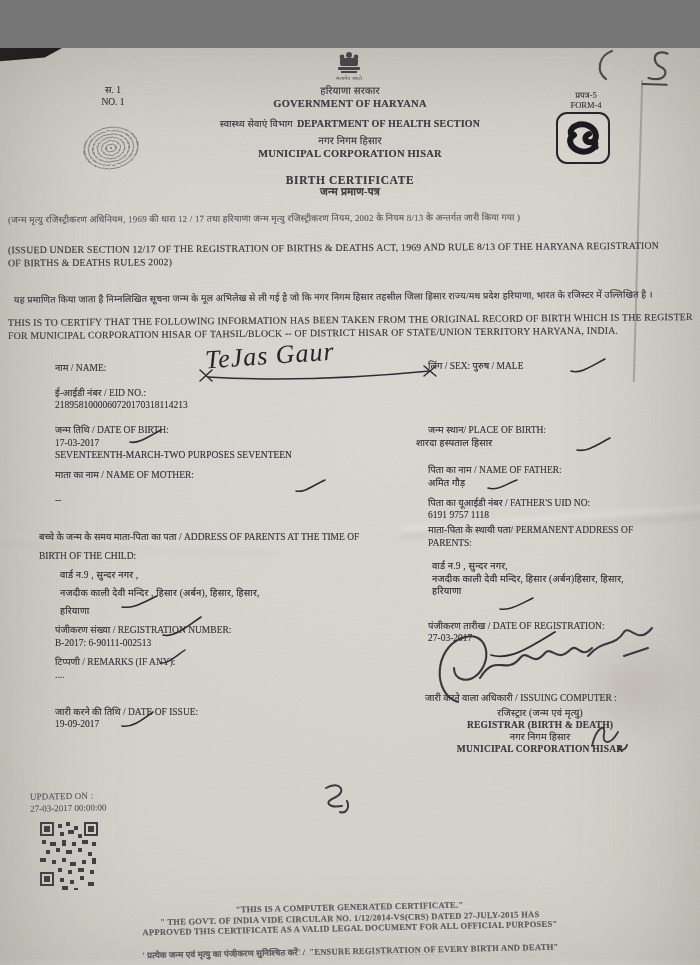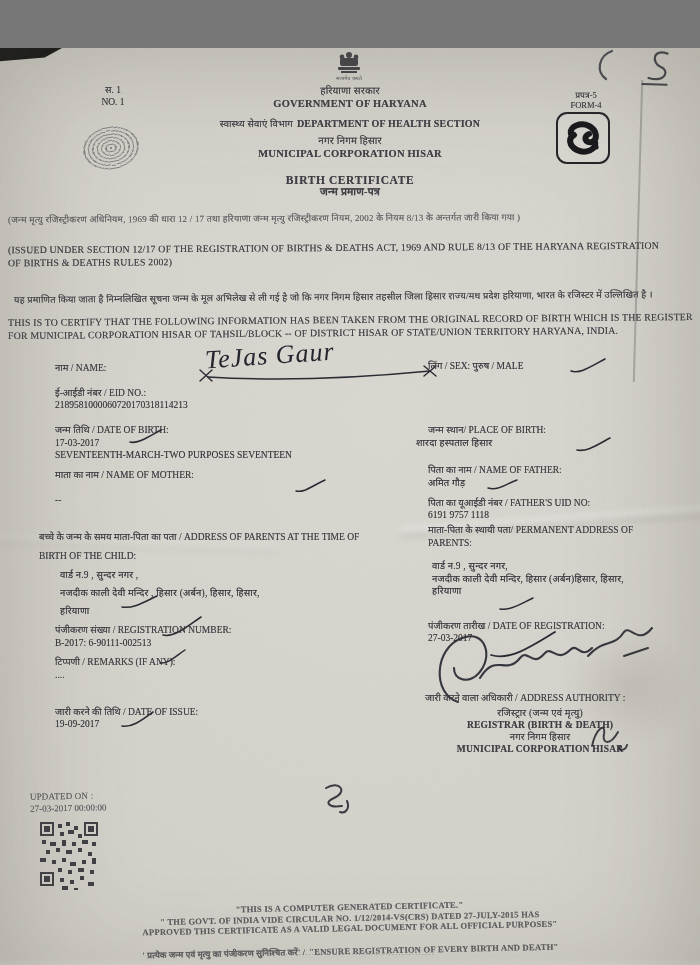--- a/index.html
+++ b/index.html
@@ -194,21 +194,21 @@
       <path d="M196 36 L220 28"></path>
     </g>
   </svg>
 
   <div class="abs lbl" style="left:55px;top:608px">टिप्पणी / REMARKS (IF ANY):</div>
   <svg class="abs tick" style="left:158px;top:600px" width="30" height="18" viewBox="0 0 30 18">
     <path class="ink" d="M2 15 C10 16 18 8 27 2" stroke-width="1.5"></path>
   </svg>
   <div class="abs val" style="left:55px;top:621px">....</div>
 
-  <div class="abs lbl" style="left:425px;top:644px">जारी करने वाला अधिकारी  /  ADDRESS AUTHORITY :</div>
+  <div class="abs lbl" style="left:425px;top:644px">जारी करने वाला अधिकारी  /  ISSUING COMPUTER :</div>
   <div class="abs c" style="left:430px;top:659px;width:220px">
     <div class="lbl hi">रजिस्ट्रार (जन्म एवं मृत्यु)</div>
     <div class="lbl en b">REGISTRAR (BIRTH &amp; DEATH)</div>
     <div class="lbl hi">नगर निगम हिसार</div>
     <div class="lbl en b">MUNICIPAL CORPORATION HISAR</div>
   </div>
   <svg class="abs" style="left:586px;top:668px" width="44" height="38" viewBox="0 0 44 38">
     <g class="ink" stroke-width="1.9" opacity=".9">
       <path d="M6 30 C10 12 20 6 18 18 C16 28 24 30 32 16"></path>
       <path d="M34 30 C30 35 39 36 41 29"></path>

